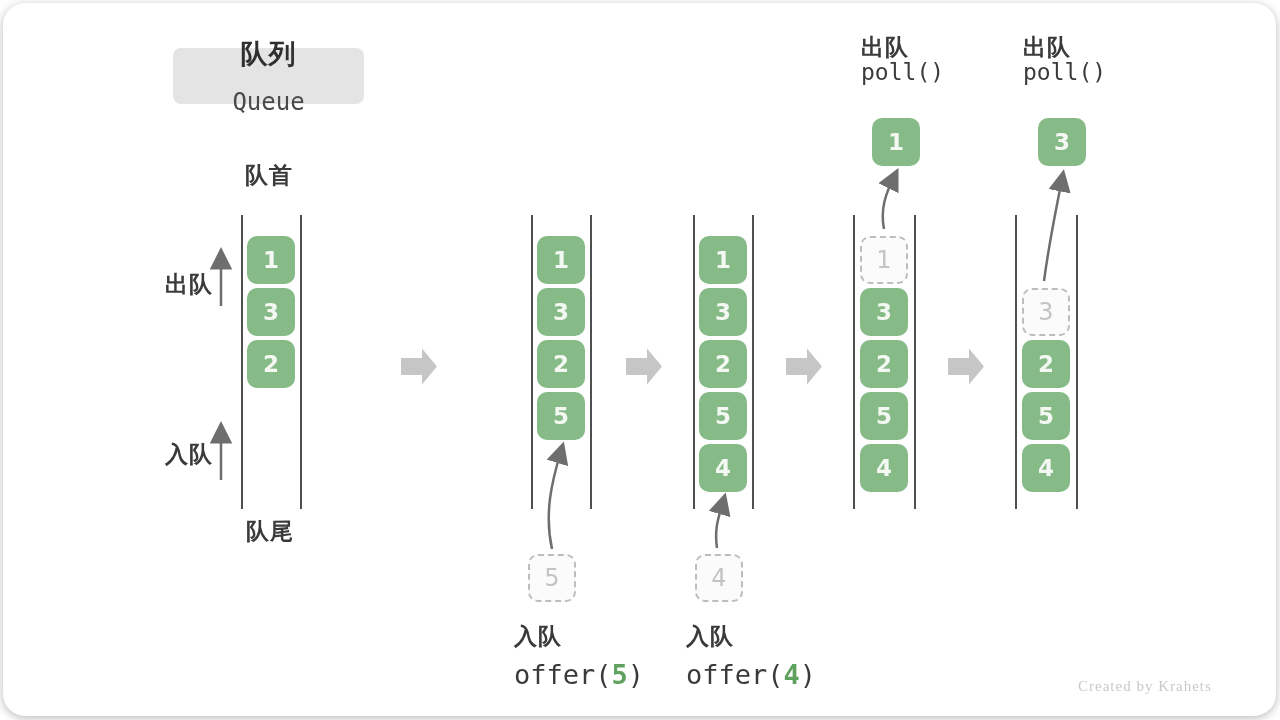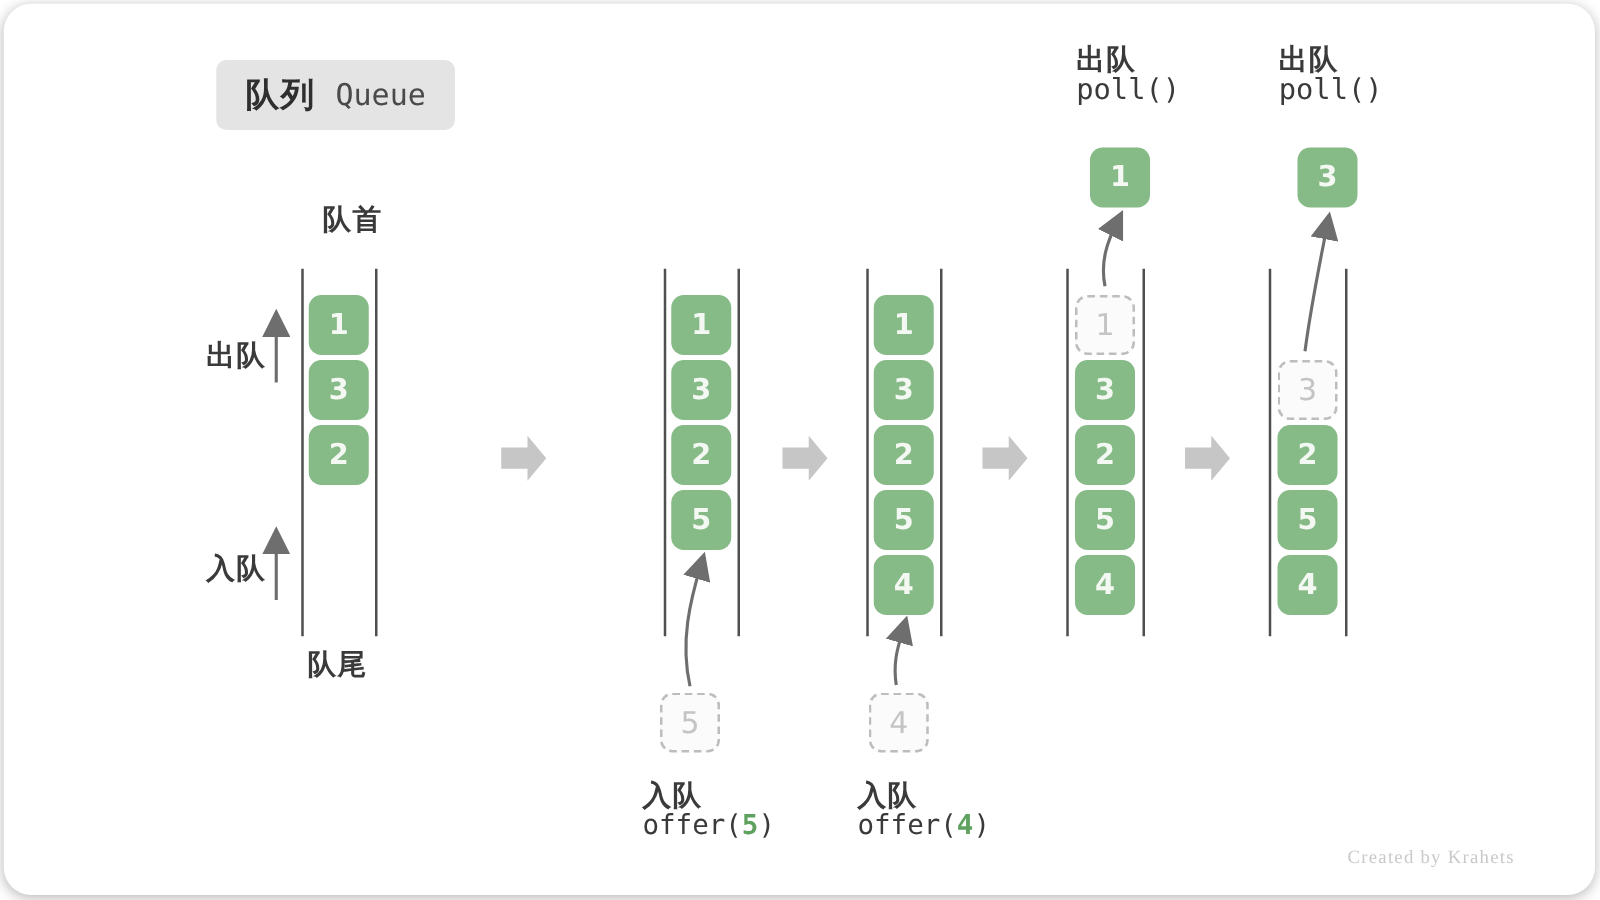--- a/index.html
+++ b/index.html
@@ -5,21 +5,21 @@
   html,body{margin:0;padding:0;background:#fff;width:1280px;height:720px;overflow:hidden;}
   .card{
     position:absolute; left:3px; top:3px; width:1273px; height:713px;
     background:#ffffff; border-radius:22px;
     box-shadow:0 2px 10px rgba(0,0,0,.28);
     font-family:"Liberation Sans", sans-serif;
   }
   .title-box{
     position:absolute; left:170px; top:45px; width:191px; height:56px;
     background:#e4e4e4; border-radius:8px;
-    display:flex; align-items:center; justify-content:center; gap:16px;
+    display:flex; align-items:center; justify-content:center; gap:16px;flex-direction:column;
   }
   .title-zh{font-size:27px; font-weight:700; color:#2f2f2f; letter-spacing:1px;}
   .title-en{font-family:"DejaVu Sans Mono", monospace; font-size:24px; color:#4a4a4a;}
   .zh-label{position:absolute; font-size:23px; font-weight:700; color:#3a3a3a; letter-spacing:1px;}
   .wall{position:absolute; width:2px; background:#4f4f4f; top:212px; height:294px;}
   .cell{
     position:absolute; width:48px; height:48px; border-radius:10px;
     background:#86ba86; color:#f4f8f3;
     display:flex; align-items:center; justify-content:center;
     font-family:"DejaVu Sans", sans-serif; font-size:23px; font-weight:700;
@@ -28,39 +28,39 @@
     position:absolute; width:48px; height:48px; border-radius:10px;
     background:#fbfbfb; border:2px dashed #bdbdbd; box-sizing:border-box;
     display:flex; align-items:center; justify-content:center;
     font-family:"DejaVu Sans", sans-serif; font-size:24px; font-weight:400; color:#c4c4c4;
   }
   .op-header{position:absolute; text-align:left;}
   .op-header .l1{font-size:23px; font-weight:700; color:#3a3a3a; letter-spacing:1px; line-height:1.0;}
   .op-header .l2{font-family:"DejaVu Sans Mono", monospace; font-size:23px; color:#3a3a3a; }
   .op-footer{position:absolute; text-align:left;}
   .op-footer .l1{font-size:23px; font-weight:700; color:#3a3a3a; letter-spacing:1px; line-height:1.0;}
-  .op-footer .l2{font-family:"DejaVu Sans Mono", monospace; font-size:22px; color:#3a3a3a; }
+  .op-footer .l2{font-family:"DejaVu Sans Mono", monospace; font-size:27px; color:#3a3a3a; margin-top:11px;}
   .arg-green{color:#5fa25f; font-weight:700;}
   .watermark{
     position:absolute; left:1075px; top:675px;
     font-family:Liberation Serif, serif; font-size:15px; color:#c9c9c9; letter-spacing:1px;
   }
   svg.overlay{position:absolute; left:0; top:0; pointer-events:none;}
 </style>
 </head>
 <body>
 
 <div class="card">
 
   <div class="title-box">
     <span class="title-zh">队列</span>
     <span class="title-en">Queue</span>
   </div>
 
-  <div class="zh-label" style="left:255px; top:157px;">队首</div>
+  <div class="zh-label" style="left:242px; top:157px;">队首</div>
   <div class="zh-label" style="left:243px; top:513px;">队尾</div>
   <div class="zh-label" style="left:162px; top:266px;">出队</div>
   <div class="zh-label" style="left:162px; top:436px;">入队</div>
 
   <div class="wall" style="left:238px;"></div>
   <div class="wall" style="left:297px;"></div>
   <div class="wall" style="left:528px;"></div>
   <div class="wall" style="left:587px;"></div>
   <div class="wall" style="left:690px;"></div>
   <div class="wall" style="left:749px;"></div>

